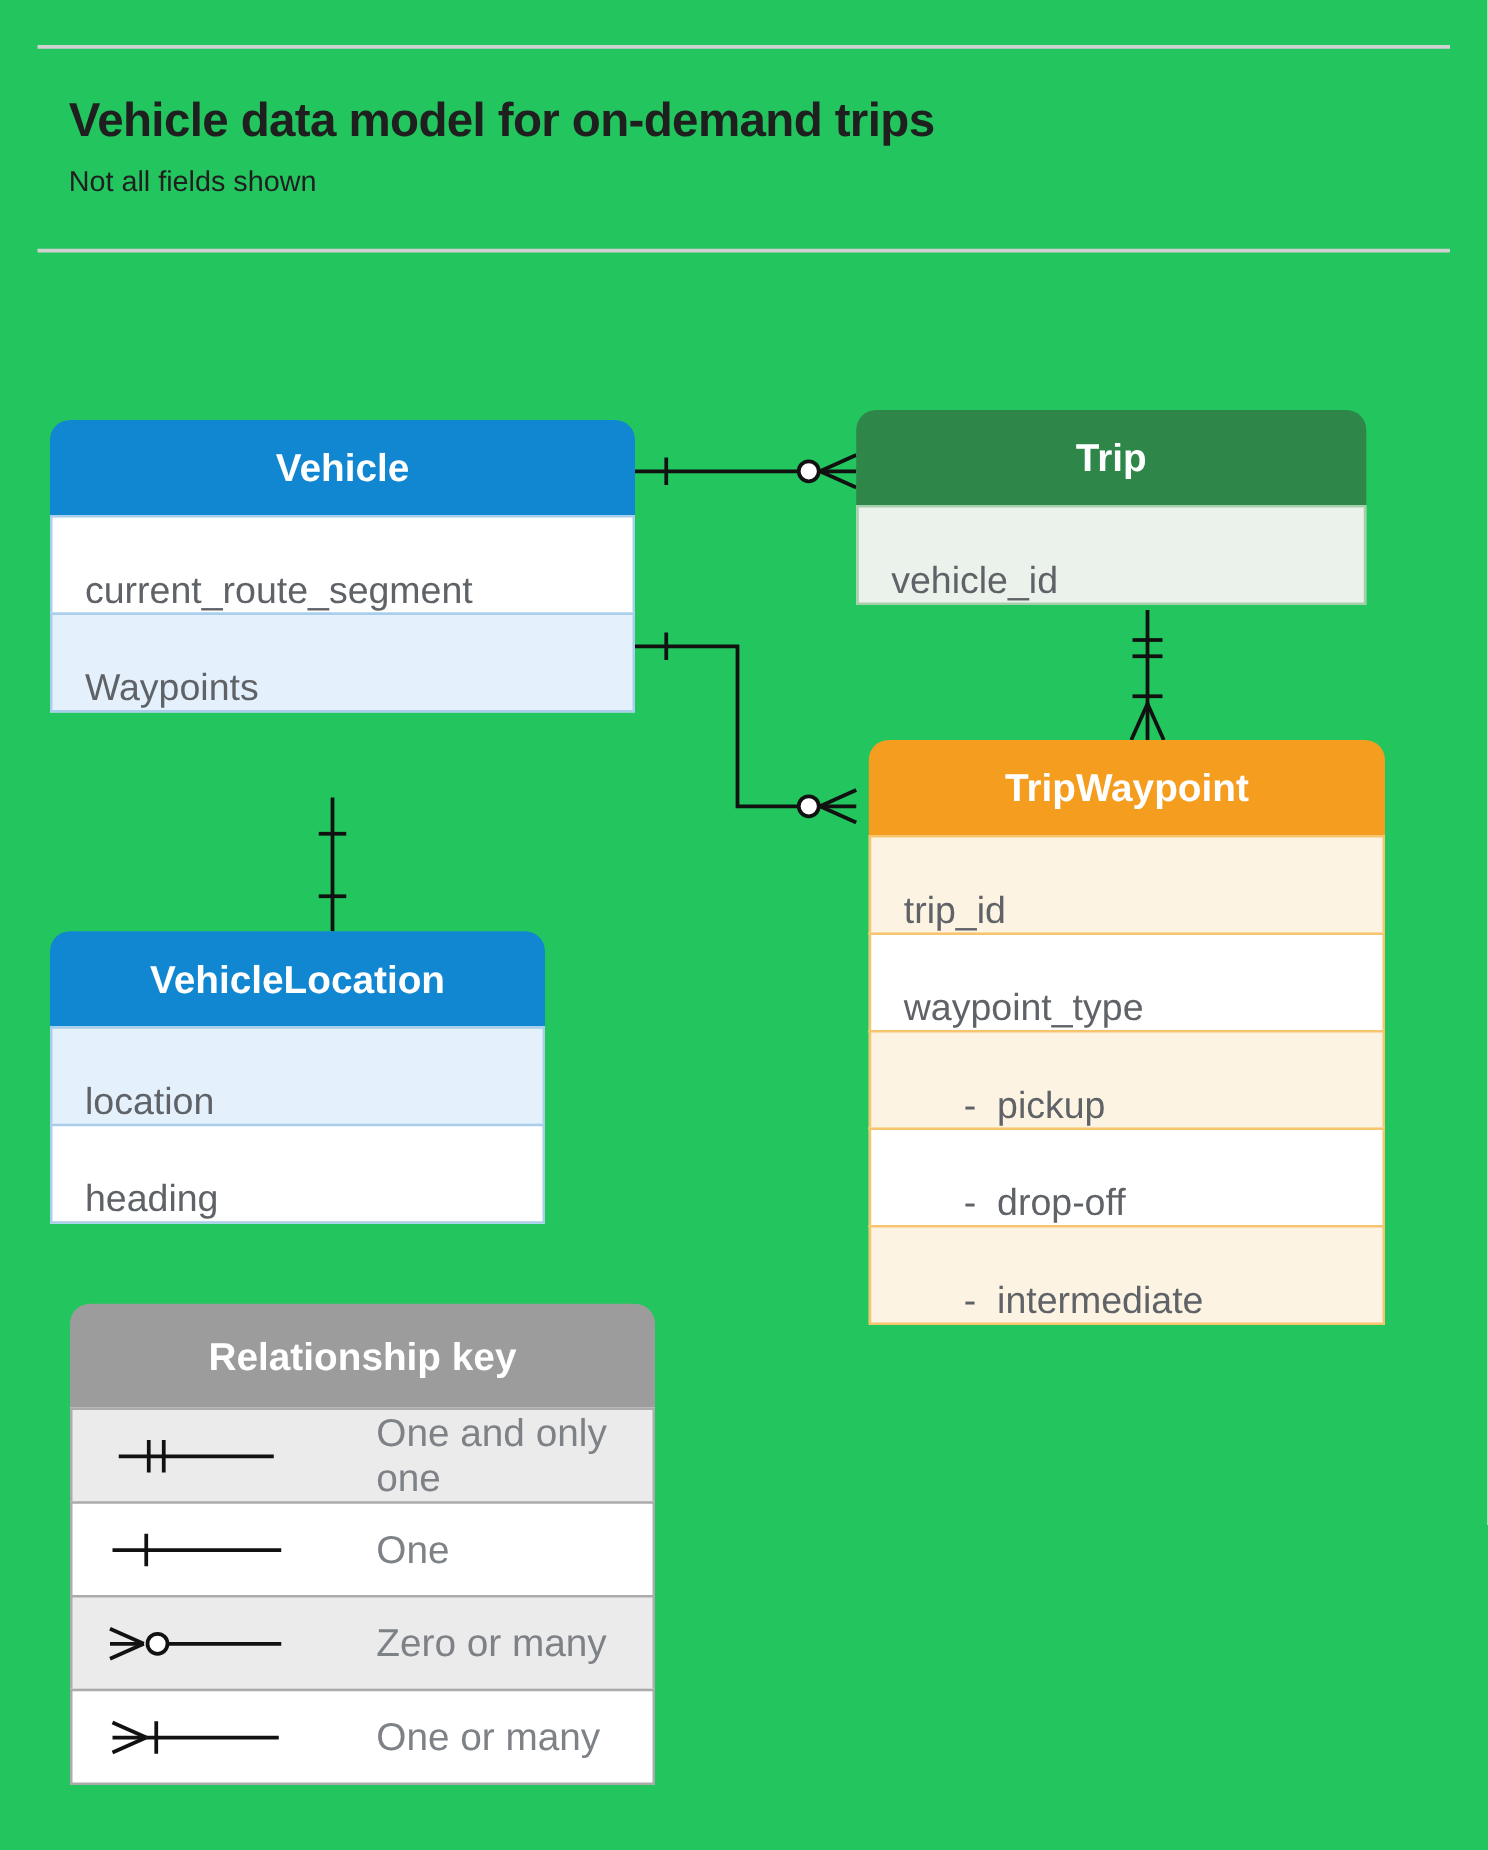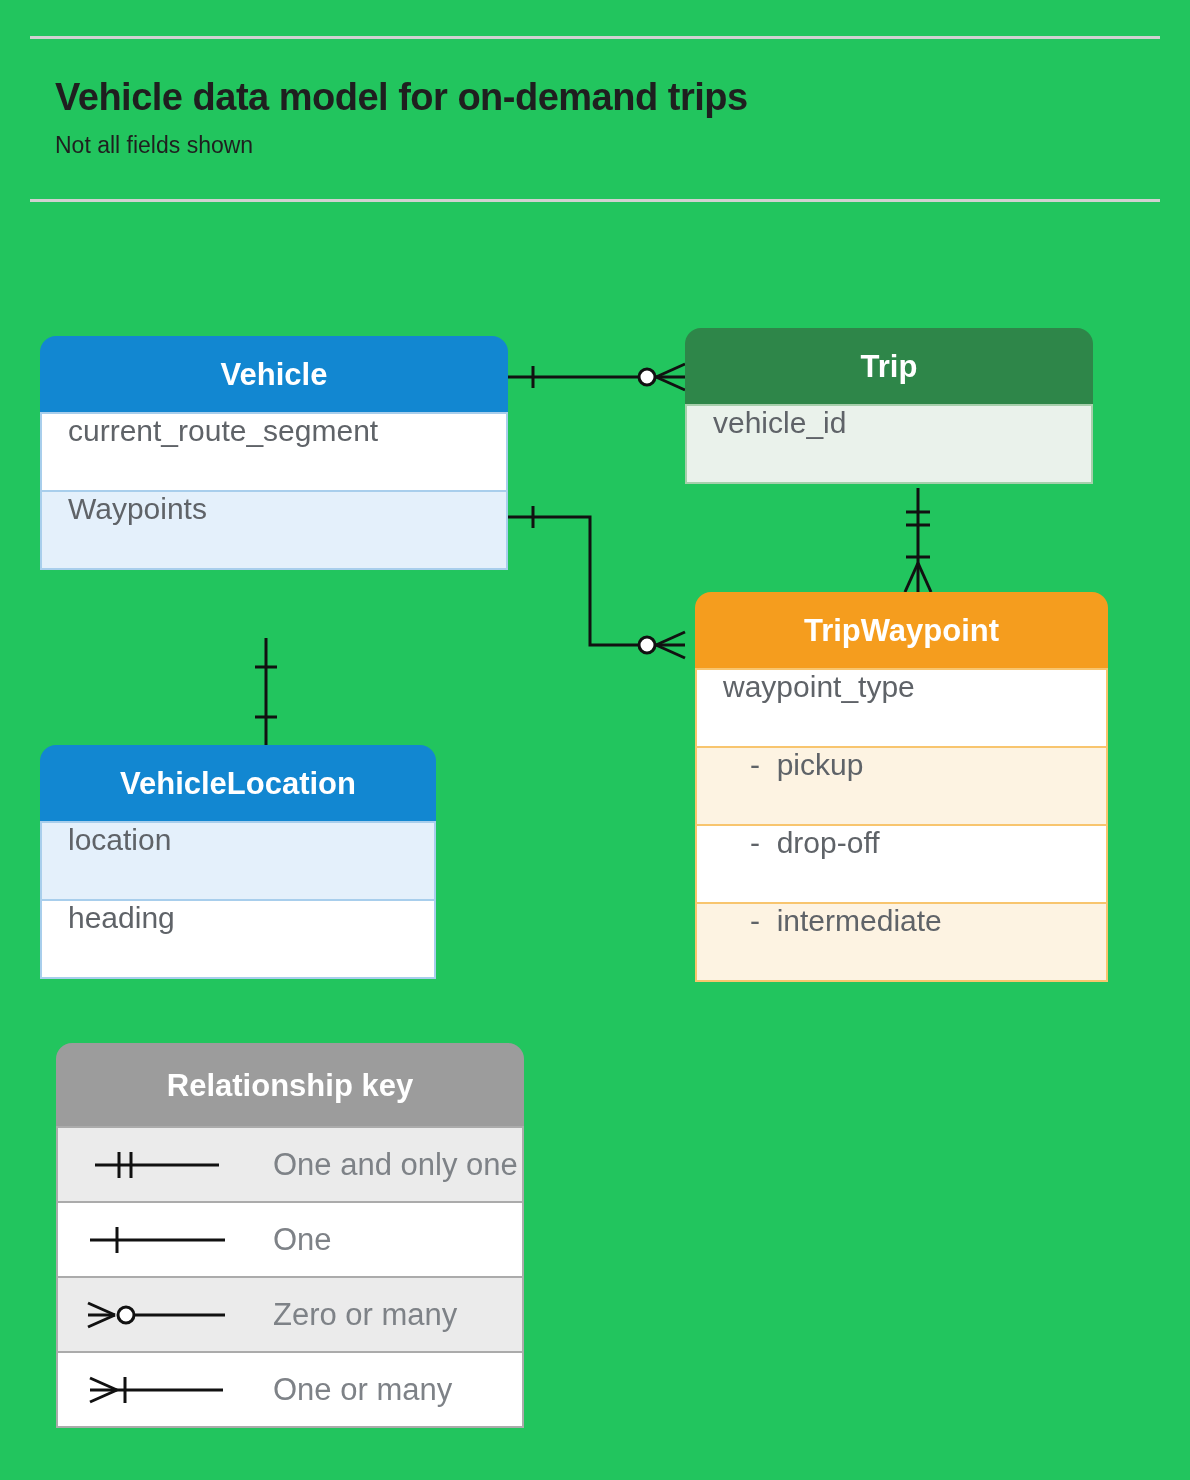--- a/index.html
+++ b/index.html
@@ -12,40 +12,40 @@
   .page-subtitle{position:absolute;left:55px;top:132px;font-size:23px;font-weight:400;color:#1F1F1F;}
 
   .entity{position:absolute;}
   .entity-header{
     height:78px;border-radius:16px 16px 0 0;background:var(--hdr,#888);
     display:flex;align-items:center;justify-content:center;
     color:#ffffff;font-size:31px;font-weight:700;
   }
   .entity-row{
     height:80px;background:#ffffff;border:2px solid var(--brd,#ccc);
-    display:flex;align-items:flex-start;box-sizing:border-box;
+    display:flex;align-items:flex-end;box-sizing:border-box;
     padding-left:26px;margin-top:-2px;
     font-size:30px;color:#5F6368;
   }
   .entity-row:first-of-type{margin-top:0;}
   .entity-row.tint{background:var(--tint,#eee);}
-  .entity-row.indent{padding-left:53px;}
+  .entity-row.indent{padding-left:74px;}
   .entity-row span{white-space:pre;}
 
   .key-box{position:absolute;}
   .key-header{
     height:85px;border-radius:16px 16px 0 0;background:var(--hdr,#9C9C9C);
     display:flex;align-items:center;justify-content:center;
     color:#ffffff;font-size:31px;font-weight:700;
   }
   .key-row{
     height:77px;background:#ffffff;border:2px solid var(--brd,#ABABAB);
     display:flex;align-items:center;box-sizing:border-box;
     padding-left:15px;margin-top:-2px;
-    font-size:31px;color:#7E8287;
+    font-size:31px;color:#7E8287;gap:28px;
   }
   .key-row.tint{background:var(--tint,#EBEBEB);}
   .key-row svg{flex:0 0 auto;}
   .key-row .key-label{margin-left:30px;}
 
   svg.connectors{position:absolute;left:0;top:0;pointer-events:none;}
   svg.connectors line, svg.connectors polyline{stroke:#111111;stroke-width:3;fill:none;}
   svg.connectors circle{stroke:#111111;stroke-width:3;fill:#ffffff;}
   .key-sym line{stroke:#111111;stroke-width:3;}
   .key-sym circle{stroke:#111111;stroke-width:3;fill:#ffffff;}
@@ -108,20 +108,23 @@
     </div>
     <div class="entity-row tint">
       <span>vehicle_id</span>
     </div>
   </div>
 
   <div class="entity" style="left: 695px; top: 592px; width: 413px; --hdr: #F59D1E; --tint: #FDF3E2; --brd: #F8C56E;">
     <div class="entity-header">
       <span>TripWaypoint</span>
     </div>
+    <div class="entity-row tint">
+      <span>trip_id</span>
+    </div>
     <div class="entity-row">
       <span>waypoint_type</span>
     </div>
     <div class="entity-row tint indent">
       <span>-  pickup</span>
     </div>
     <div class="entity-row indent">
       <span>-  drop-off</span>
     </div>
     <div class="entity-row tint indent">

